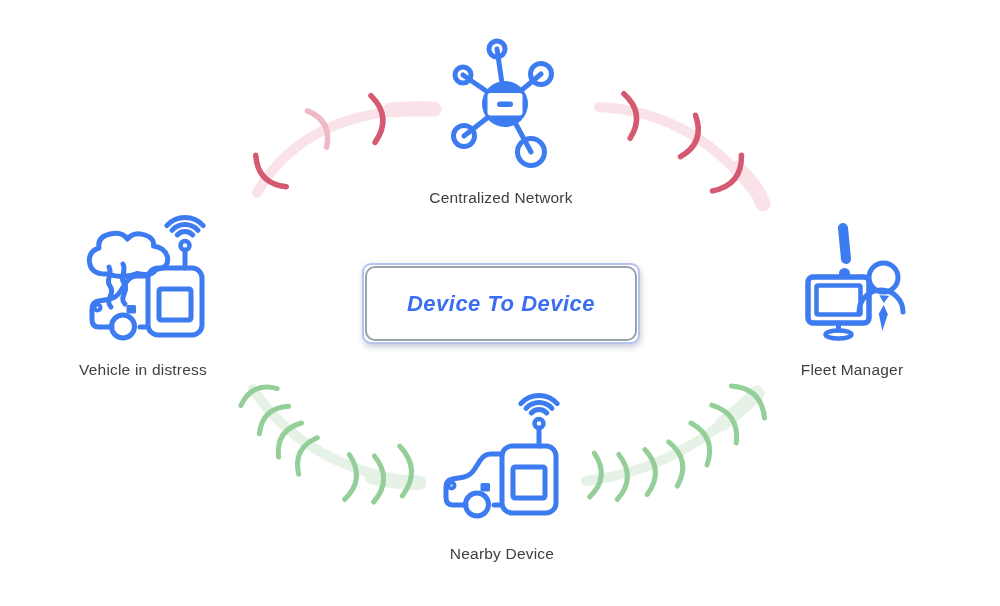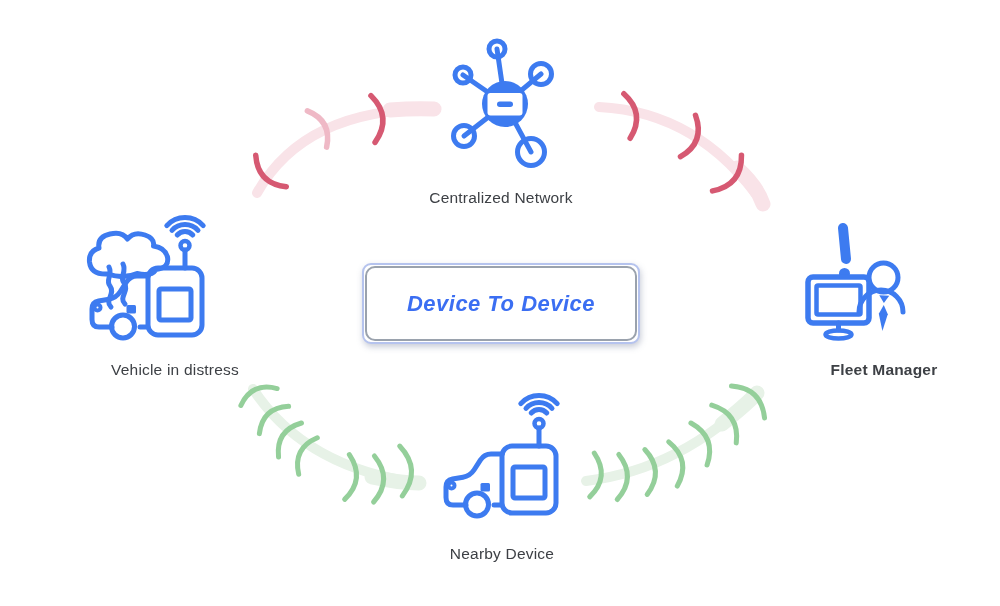--- a/index.html
+++ b/index.html
@@ -145,21 +145,21 @@
       <path class="icon-stroke" d="M 99.2,23 A 10.5,10.5 0 0 1 114.8,23"></path>
       <path class="icon-stroke" d="M 94,18.3 A 17.5,17.5 0 0 1 120,18.3"></path>
       <path class="icon-stroke" d="M 88.8,13.6 A 24.5,24.5 0 0 1 125.2,13.6"></path>
     </g>
     <g>
       <path class="icon-stroke" fill="#fff" d="M 30,62 Q 13,63 11.5,50 Q 10.5,39 21,36 Q 19,25 32,22 Q 44,19 49.5,27 Q 56,19 67,23 Q 77,26.5 75.5,34 Q 87,35.5 89.5,45 Q 91.5,56 78,57.5 Q 73,65 59,61.5 Q 45,67.5 30,62 Z"></path>
       <path class="icon-stroke" d="M 33,95 C 26,88 38,82 32,74 C 27,68 35,63 31,55"></path>
       <path class="icon-stroke" d="M 47,92 C 40,85 52,79 46,71 C 41,65 49,60 45,52"></path>
     </g>
   </svg>
-  <div class="label" style="left:143px;top:361px;margin-left:32px;">Vehicle in distress</div>
+  <div class="label" style="left:143px;top:361px;">Vehicle in distress</div>
 
   <svg class="node-icon" style="left:793px;top:220px;" width="130" height="130" viewBox="0 0 130 130">
     <g>
       <path d="M 50,8 L 53,39" stroke="var(--icon-blue)" stroke-width="10" stroke-linecap="round" fill="none"></path>
       <circle class="icon-fill" cx="51.5" cy="53.5" r="5.5"></circle>
     </g>
     <g>
       <path class="icon-stroke" fill="#fff" d="M 66,92 A 22,22 0 0 1 110,92"></path>
       <circle class="icon-stroke" cx="90.5" cy="57.5" r="14.5" fill="#fff"></circle>
       <g transform="rotate(3 90.5 90)">
@@ -167,21 +167,21 @@
         <path class="icon-fill" d="M 90.5,85 L 95,94 L 90.5,111 L 86,94 Z"></path>
       </g>
     </g>
     <g>
       <rect class="icon-stroke" style="stroke-width:5.5" x="15" y="57" width="61" height="46" rx="5" fill="#fff"></rect>
       <rect class="icon-stroke" style="stroke-width:4.5" x="23.5" y="65.5" width="44" height="29" rx="1.5"></rect>
       <line class="icon-stroke" x1="45.5" y1="103" x2="45.5" y2="110"></line>
       <ellipse class="icon-stroke" style="stroke-width:4.5" cx="45.5" cy="114.5" rx="13" ry="4" fill="#fff"></ellipse>
     </g>
   </svg>
-  <div class="label" style="left:884px;top:361px;font-weight:bold;">Fleet Manager</div>
+  <div class="label" style="left:852px;top:361px;">Fleet Manager</div>
 
   <svg class="node-icon" style="left:432px;top:390px;" width="160" height="150" viewBox="0 0 160 150">
     <g>
       <path class="icon-stroke" d="M 70,64 L 59,64 Q 52.5,64 48.5,69.8 L 42,80 Q 38,86 31,87.2 L 20.5,89 Q 14,90.2 14,97 L 14,107.5 Q 14,115 21,115 L 34,115"></path>
       <path class="icon-stroke" d="M 62,115 L 68,115"></path>
       <circle class="icon-stroke" cx="45" cy="114.5" r="11.5" fill="#fff"></circle>
       <circle class="icon-stroke" style="stroke-width:4" cx="19.5" cy="95.5" r="3" fill="#fff"></circle>
       <rect class="icon-fill" x="48.5" y="93" width="9.5" height="8.5" rx="1.5"></rect>
     </g>
     <g>

